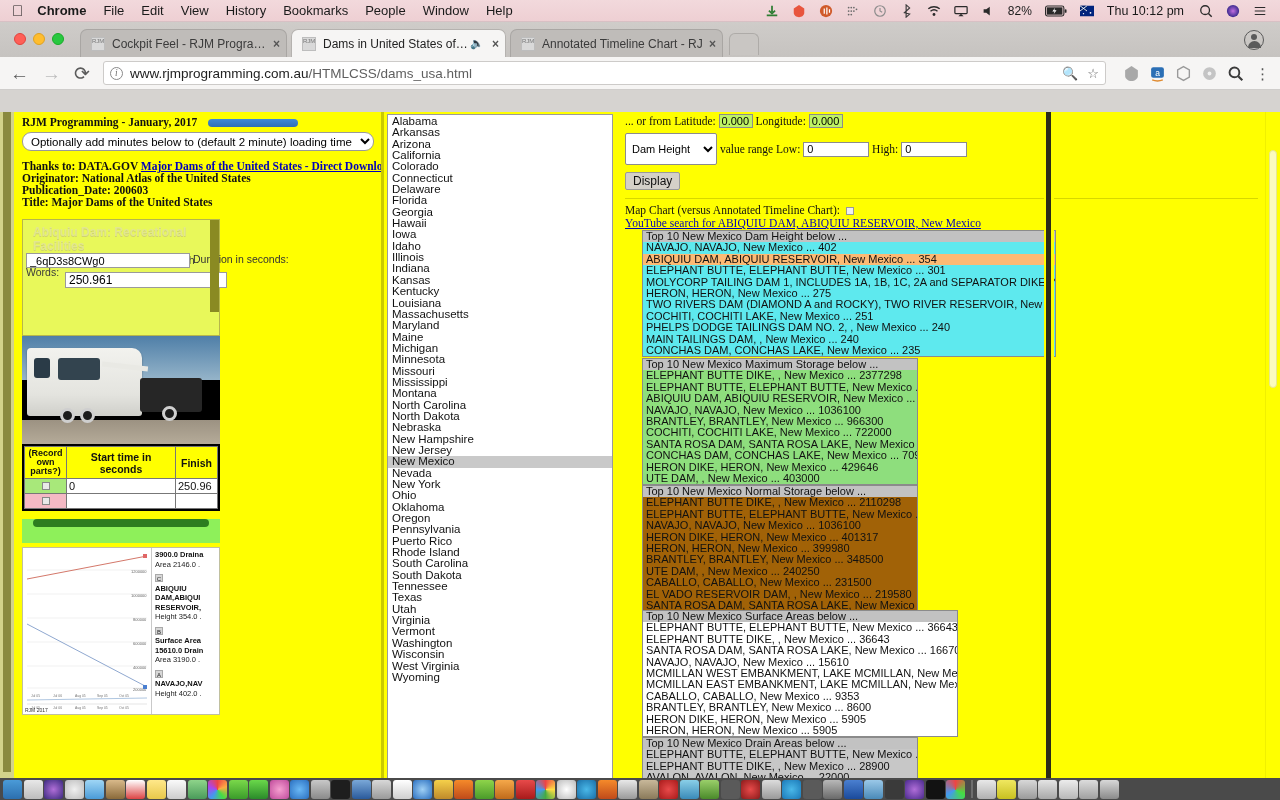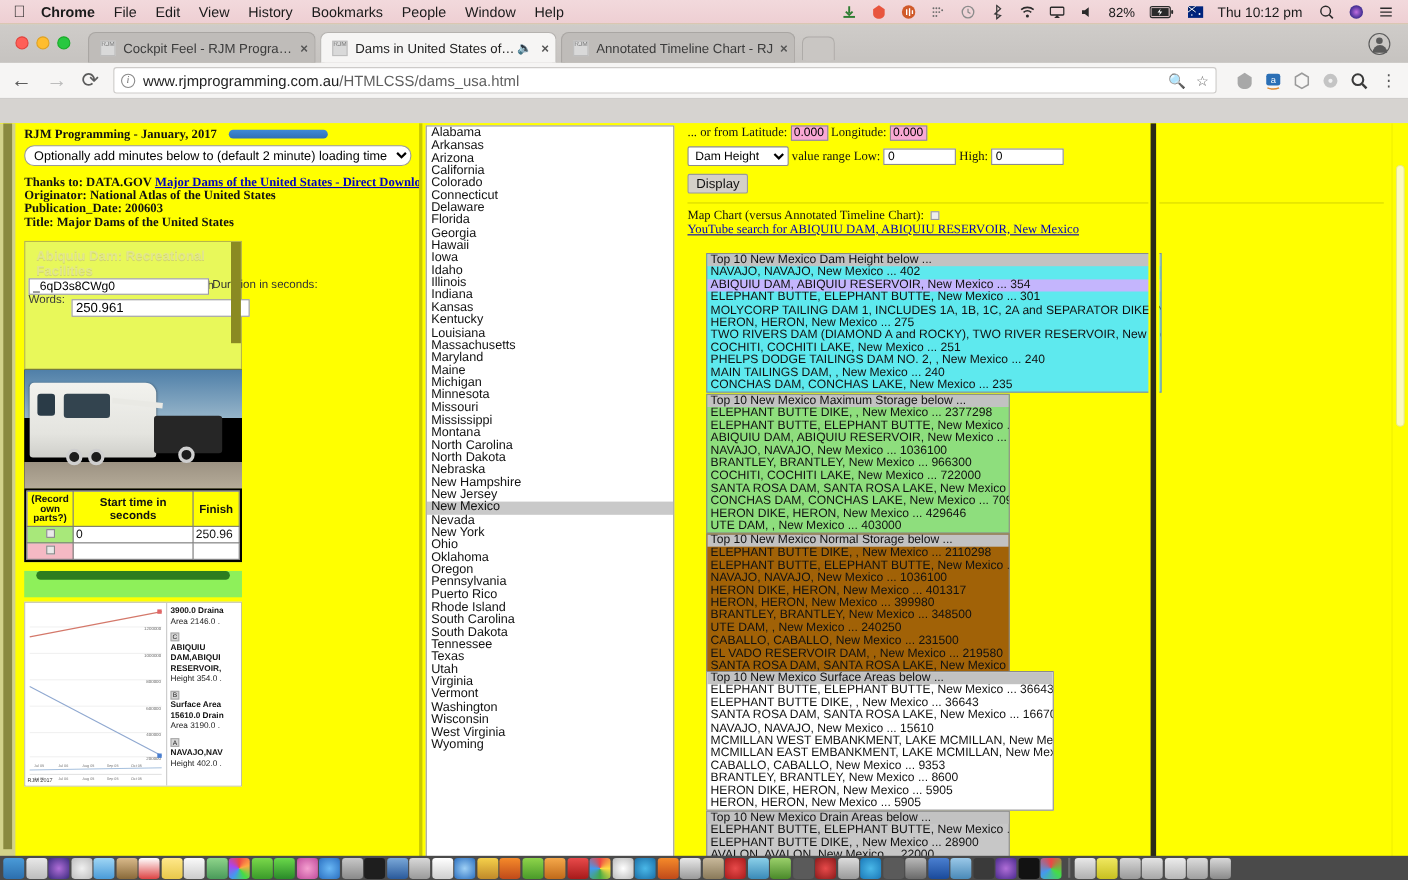--- a/index.html
+++ b/index.html
@@ -265,49 +265,49 @@
   #statebox li { font-size: 11.5px; color: #111; padding: 0 4px; height: 11.35px; line-height: 11.35px; white-space: nowrap; }
   #statebox li.sel { background: #c9c9c9; }
 
   
   #rightframe {
     position: absolute; left: 618px; top: 0; width: 647px; height: 688px;
     background: #ffff00;
   }
   .ctrlrow { font-family: "Liberation Serif", serif; font-size: 11.5px; color: #111; padding: 2px 0 0 7px; white-space: nowrap; }
   .ctrlrow input.num {
-    width: 34px; height: 14px; font-size: 11px; border: 1px solid #8c8c8c; background: #f9a8d4; padding: 0 2px;
+    width: 34px; height: 14px; font-size: 11px; border: 1px solid #8c8c8c; background: #bef264; padding: 0 2px;
     font-family: "Liberation Sans", sans-serif;
   }
   .ctrlrow input.rng {
     width: 66px; height: 15px; font-size: 11px; border: 1px solid #8c8c8c; background: #fff; padding: 0 3px;
     font-family: "Liberation Sans", sans-serif;
   }
   select.metric {
-    width: 92px; height: 18px; font-size: 11px; border: 1px solid #8c8c8c;
+    width: 92px; height: 32px; font-size: 11px; border: 1px solid #8c8c8c;
     background: #fff; border-radius: 2px; padding: 0 2px;
     font-family: "Liberation Sans", sans-serif;
   }
   #displaybtn {
     margin: 7px 0 0 7px; padding: 1px 7px; font-size: 12px;
     background: #d4d0c8; border: 1px solid #9a9a9a; border-radius: 2px;
     font-family: "Liberation Sans", sans-serif; color: #111;
   }
   .hr { height: 1px; background: #d7d700; margin: 8px 7px 0 7px; }
   .mapline { font-family: "Liberation Serif", serif; font-size: 11.5px; color: #111; padding: 5px 0 0 7px; }
   .mapline .cb { display: inline-block; width: 8px; height: 8px; border: 1px solid #999; background: #eee; vertical-align: middle; margin-left: 3px; }
   .ytlink { display: block; padding: 1px 0 0 7px; font-family: "Liberation Serif", serif; font-size: 11.5px; color: #0000bb; text-decoration: underline; }
 
   .panel {
     position: absolute; left: 24px; border: 1px solid #8b8b8b; overflow: hidden;
     font-size: 11px; color: #111; line-height: 11.4px;
   }
   .panel .ph { background: #c2c2c2; padding: 0 3px; white-space: nowrap; }
   .panel .pr { padding: 0 3px; white-space: nowrap; }
-  .panel .pr.sel { background: #c4b5fd; }
+  .panel .pr.sel { background: #fdba74; }
   #p-height { top: 118px; width: 414px; background: #5ee9ee; }
   #p-maxstor { top: 246px; width: 276px; background: #8ede7d; }
   #p-normstor { top: 373px; width: 276px; background: #a8cddf; }
   #p-surface { top: 498px; width: 316px; background: #ffffff; }
   #p-drain { top: 625px; width: 276px; background: #c7c7c7; height: 63px; }
 
   
   #rightframe .sepR { position: absolute; left: 428px; top: 0; width: 2px; height: 688px; background: #e0e000; }
   #rightedge { position: absolute; left: 1044px; top: 0; width: 10px; height: 688px; background: #ffff00; }
   #rightedge .dark { position: absolute; left: 2px; top: 0; width: 5px; height: 688px; background: #2b2b18; }

